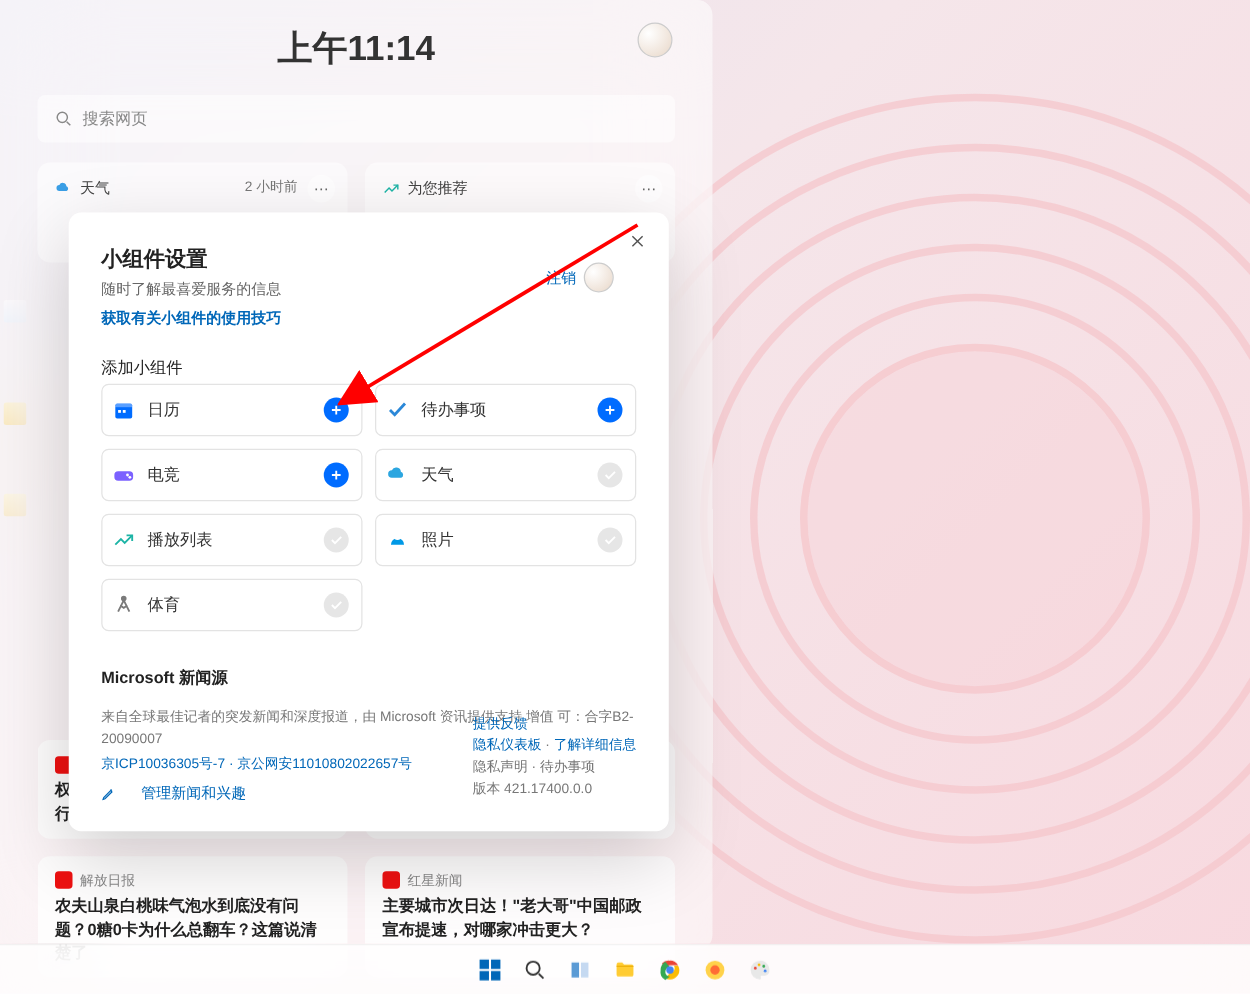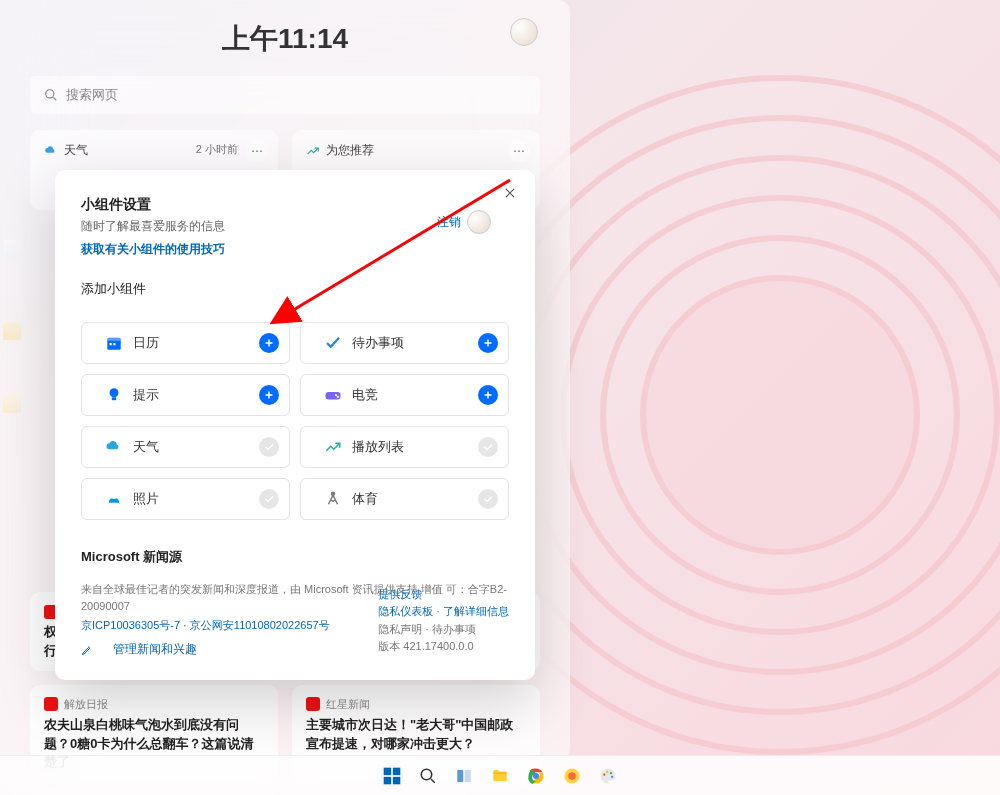--- a/index.html
+++ b/index.html
@@ -51,26 +51,26 @@
 .dialog{
   position:absolute; left:55px; top:170px; width:480px;
   background:#fff; border-radius:10px; box-shadow:0 20px 60px rgba(0,0,0,.18);
   padding:26px 26px 22px; z-index:5;
 }
 .dlg-close{ position:absolute; right:14px; top:12px; width:22px; height:22px; cursor:pointer;
   display:flex; align-items:center; justify-content:center; color:#555;}
 .dlg-logout{ position:absolute; right:44px; top:40px; display:flex; align-items:center; gap:6px;
   font-size:12px; color:#0067b8;}
 .dlg-logout .av{width:24px;height:24px;border-radius:50%;background:radial-gradient(circle at 30% 30%,#fff,#e8d7c8);border:1px solid #ccc;}
-.dlg-title{ font-size:14px; font-weight:600; color:#222;}
+.dlg-title{ font-size:17px; font-weight:600; color:#222;}
 .dlg-sub{ font-size:12px; color:#666; margin-top:4px;}
 .dlg-link{ font-size:12px; color:#0067b8; margin-top:6px; display:inline-block;font-weight:bold;}
-.dlg-section{ font-size:13px; font-weight:500; margin-top:22px; margin-bottom:24px; color:#222;}
+.dlg-section{ font-size:13px; font-weight:500; margin-top:22px; margin-bottom:4px; color:#222;}
 .widget-grid{ display:grid; grid-template-columns:1fr 1fr; gap:10px;}
-.widget-item{ border:1px solid #e3e3e3; border-radius:6px; padding:11px 23px;
+.widget-item{ border:1px solid #e3e3e3; border-radius:6px; padding:11px 8px;
   display:flex; align-items:center; gap:10px; font-size:13px; color:#333; position:relative; cursor:pointer;}
 .wi-icon{ width:18px; height:18px; display:flex; align-items:center; justify-content:center;}
 .wi-action{ position:absolute; right:10px; top:50%; transform:translateY(-50%);
   width:20px; height:20px; border-radius:50%; display:flex; align-items:center; justify-content:center;}
 .wi-action.add{ background:#006cff; color:#fff;}
 .wi-action.added{ background:#e6e6e6; color:#fff;}
 .wi-action svg{width:12px;height:12px;}
 
 .dlg-footer{ margin-top:28px;}
 .dlg-footer-title{ font-size:13px; font-weight:600; color:#222;}
@@ -213,34 +213,20 @@
           </svg>
         </span>
       </div>
       <div class="widget-item">
         <span class="wi-icon">
           <svg width="18" height="18" viewBox="0 0 24 24" fill="none" stroke="#2b88d8" stroke-width="3">
             <path d="M4 12l5 5L20 5"></path>
           </svg>
         </span>
         <span>待办事项</span>
-        <span class="wi-action add">
-          <svg viewBox="0 0 24 24" stroke="#fff" stroke-width="3">
-            <path d="M12 5v14M5 12h14"></path>
-          </svg>
-        </span>
-      </div>
-      <div class="widget-item">
-        <span class="wi-icon">
-          <svg width="18" height="18" viewBox="0 0 24 24" fill="#006cff">
-            <circle cx="12" cy="9" r="6"></circle>
-            <rect x="9" y="15" width="6" height="4" rx="1"></rect>
-          </svg>
-        </span>
-        <span>提示</span>
         <span class="wi-action add">
           <svg viewBox="0 0 24 24" stroke="#fff" stroke-width="3">
             <path d="M12 5v14M5 12h14"></path>
           </svg>
         </span>
       </div>
       <div class="widget-item">
         <span class="wi-icon">
           <svg width="18" height="18" viewBox="0 0 24 24" fill="#7b61ff">
             <path d="M6 8h12a4 4 0 014 4v2a4 4 0 01-4 4H6a4 4 0 01-4-4v-2a4 4 0 014-4z"></path>

